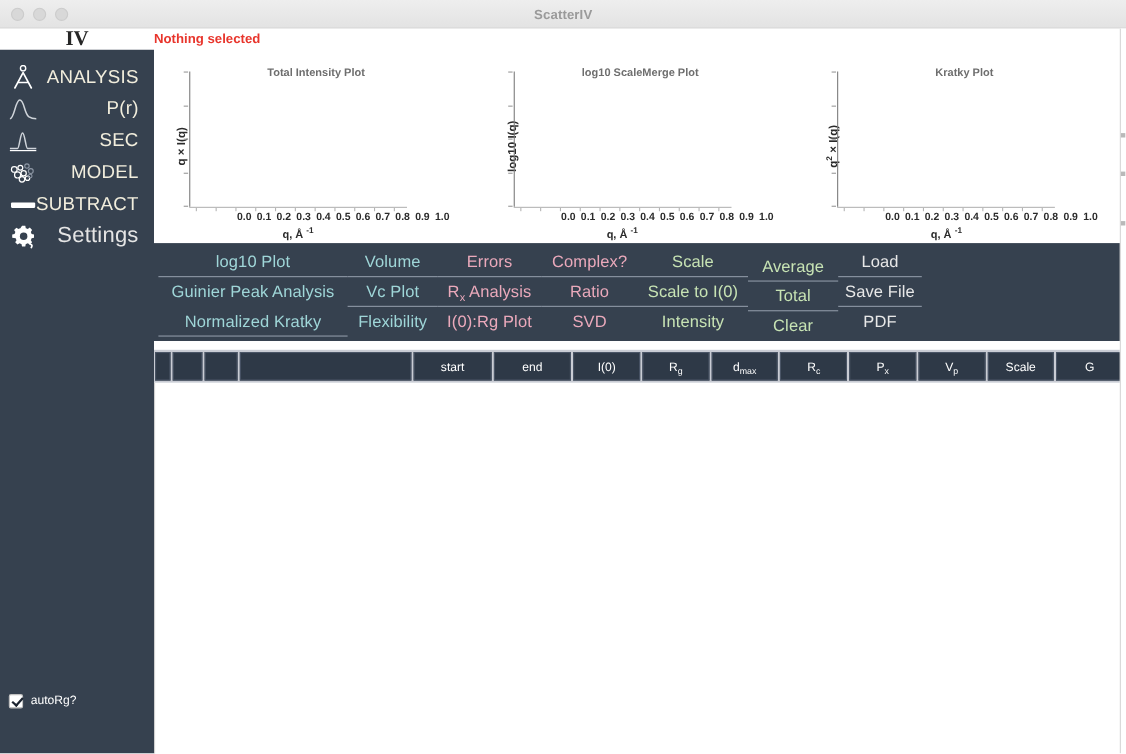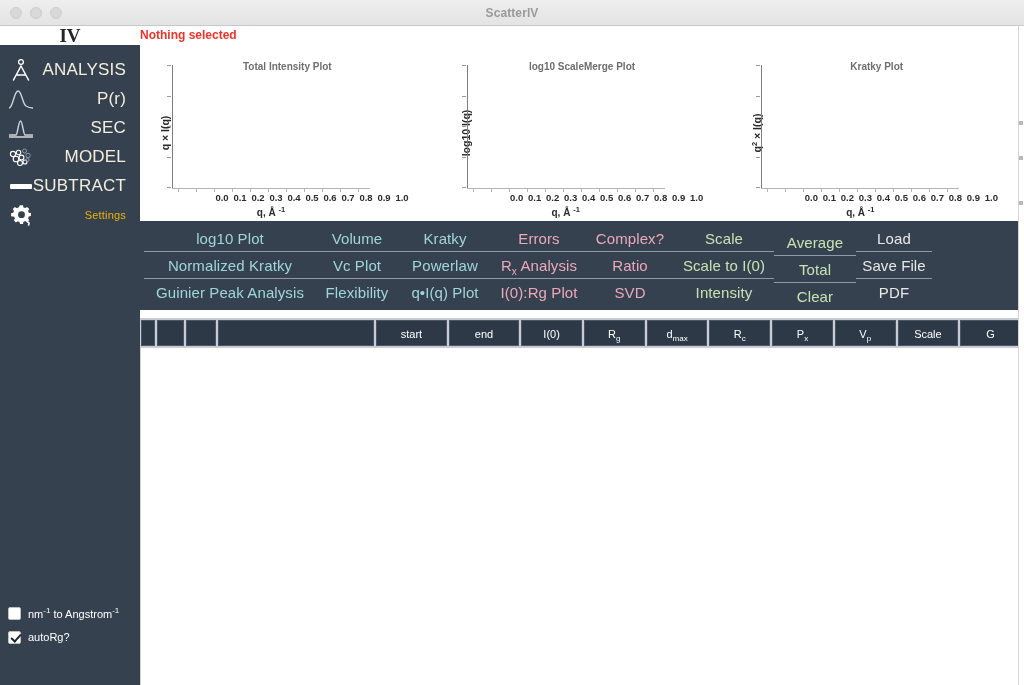--- a/index.html
+++ b/index.html
@@ -98,22 +98,22 @@
     align-items: center;
     justify-content: center;
   }
   .nav-label {
     font-size: 17px;
     color: #f2eedd;
     letter-spacing: 0.2px;
     white-space: nowrap;
   }
   .nav-label.settings {
-    color: #eab308;
-    font-size: 11px;
+    color: #e5e5e5;
+    font-size: 20px;
   }
 
   
   .side-checks {
     position: absolute;
     left: 8px; bottom: 36px;
     width: 130px;
   }
   .chk-row {
     display: flex;
@@ -434,24 +434,20 @@
             <path d="M18.5 19 q2.5 0.6 1 3" fill="none" stroke="#ffffff" stroke-width="1.6" stroke-linecap="round"></path>
           </svg>
         </span>
         <span class="nav-label settings">Settings</span>
       </div>
 
     </div>
 
     <div class="side-checks">
       <div class="chk-row">
-        <span class="chk-box"></span>
-        <span class="chk-label">nm<sup>-1</sup> to Angstrom<sup>-1</sup></span>
-      </div>
-      <div class="chk-row">
         <span class="chk-box checked"></span>
         <span class="chk-label">autoRg?</span>
       </div>
     </div>
   </div>
 
   <div class="logo-iv">IV</div>
 
   <div class="topstrip">
     <div class="nothing-selected">Nothing selected</div>
@@ -576,32 +572,27 @@
           <span style="left: 168px;">0.9</span>
           <span style="left: 186px;">1.0</span>
         </div>
         <div class="plot-xaxis-title">q, Å <sup>-1</sup></div>
       </div>
     </div>
 
   <div class="buttonpanel" id="button-panel">
       <div class="btncol" style="width: 172px; color: rgb(159, 214, 216);">
         <div class="btncell ul">log10 Plot</div>
+        <div class="btncell">Guinier Peak Analysis</div>
         <div class="btncell ul">Normalized Kratky</div>
-        <div class="btncell">Guinier Peak Analysis</div>
       </div>
       <div class="btncol" style="width: 82px; color: rgb(159, 214, 216);">
         <div class="btncell ul">Volume</div>
         <div class="btncell ul">Vc Plot</div>
         <div class="btncell">Flexibility</div>
-      </div>
-      <div class="btncol" style="width: 94px; color: rgb(159, 214, 216);">
-        <div class="btncell ul">Kratky</div>
-        <div class="btncell ul">Powerlaw</div>
-        <div class="btncell">q•I(q) Plot</div>
       </div>
       <div class="btncol" style="width: 94px; color: rgb(234, 169, 187);">
         <div class="btncell ul">Errors</div>
         <div class="btncell ul">R<sub>x</sub> Analysis</div>
         <div class="btncell">I(0):Rg Plot</div>
       </div>
       <div class="btncol" style="width: 88px; color: rgb(234, 169, 187);">
         <div class="btncell ul">Complex?</div>
         <div class="btncell ul">Ratio</div>
         <div class="btncell">SVD</div>

